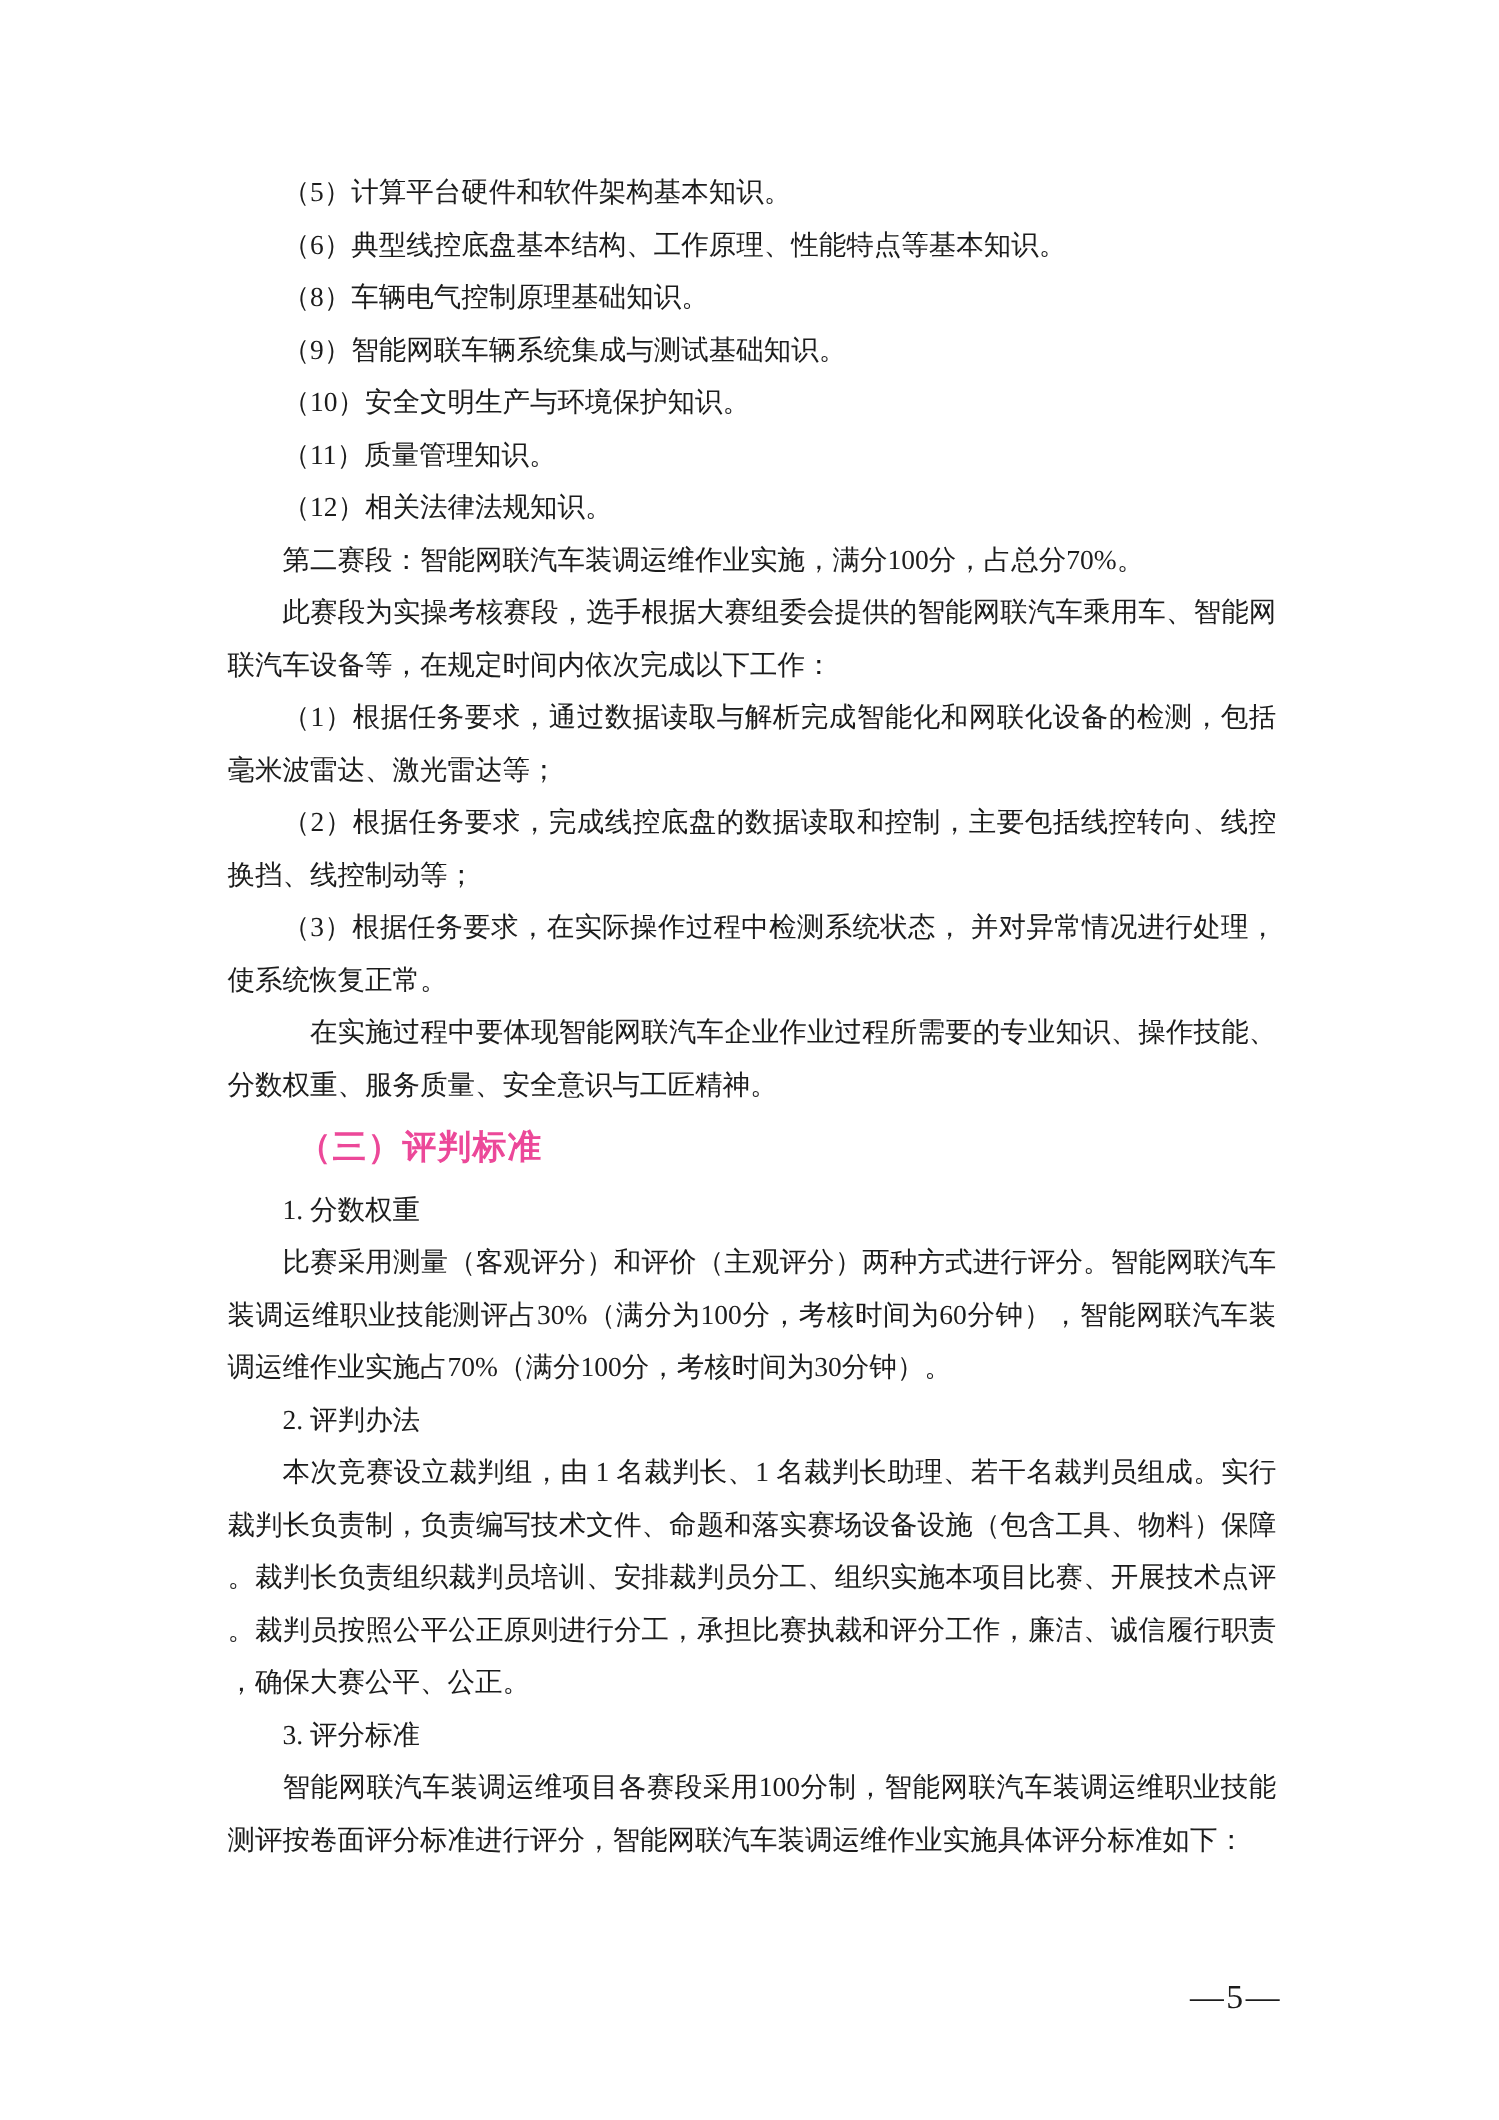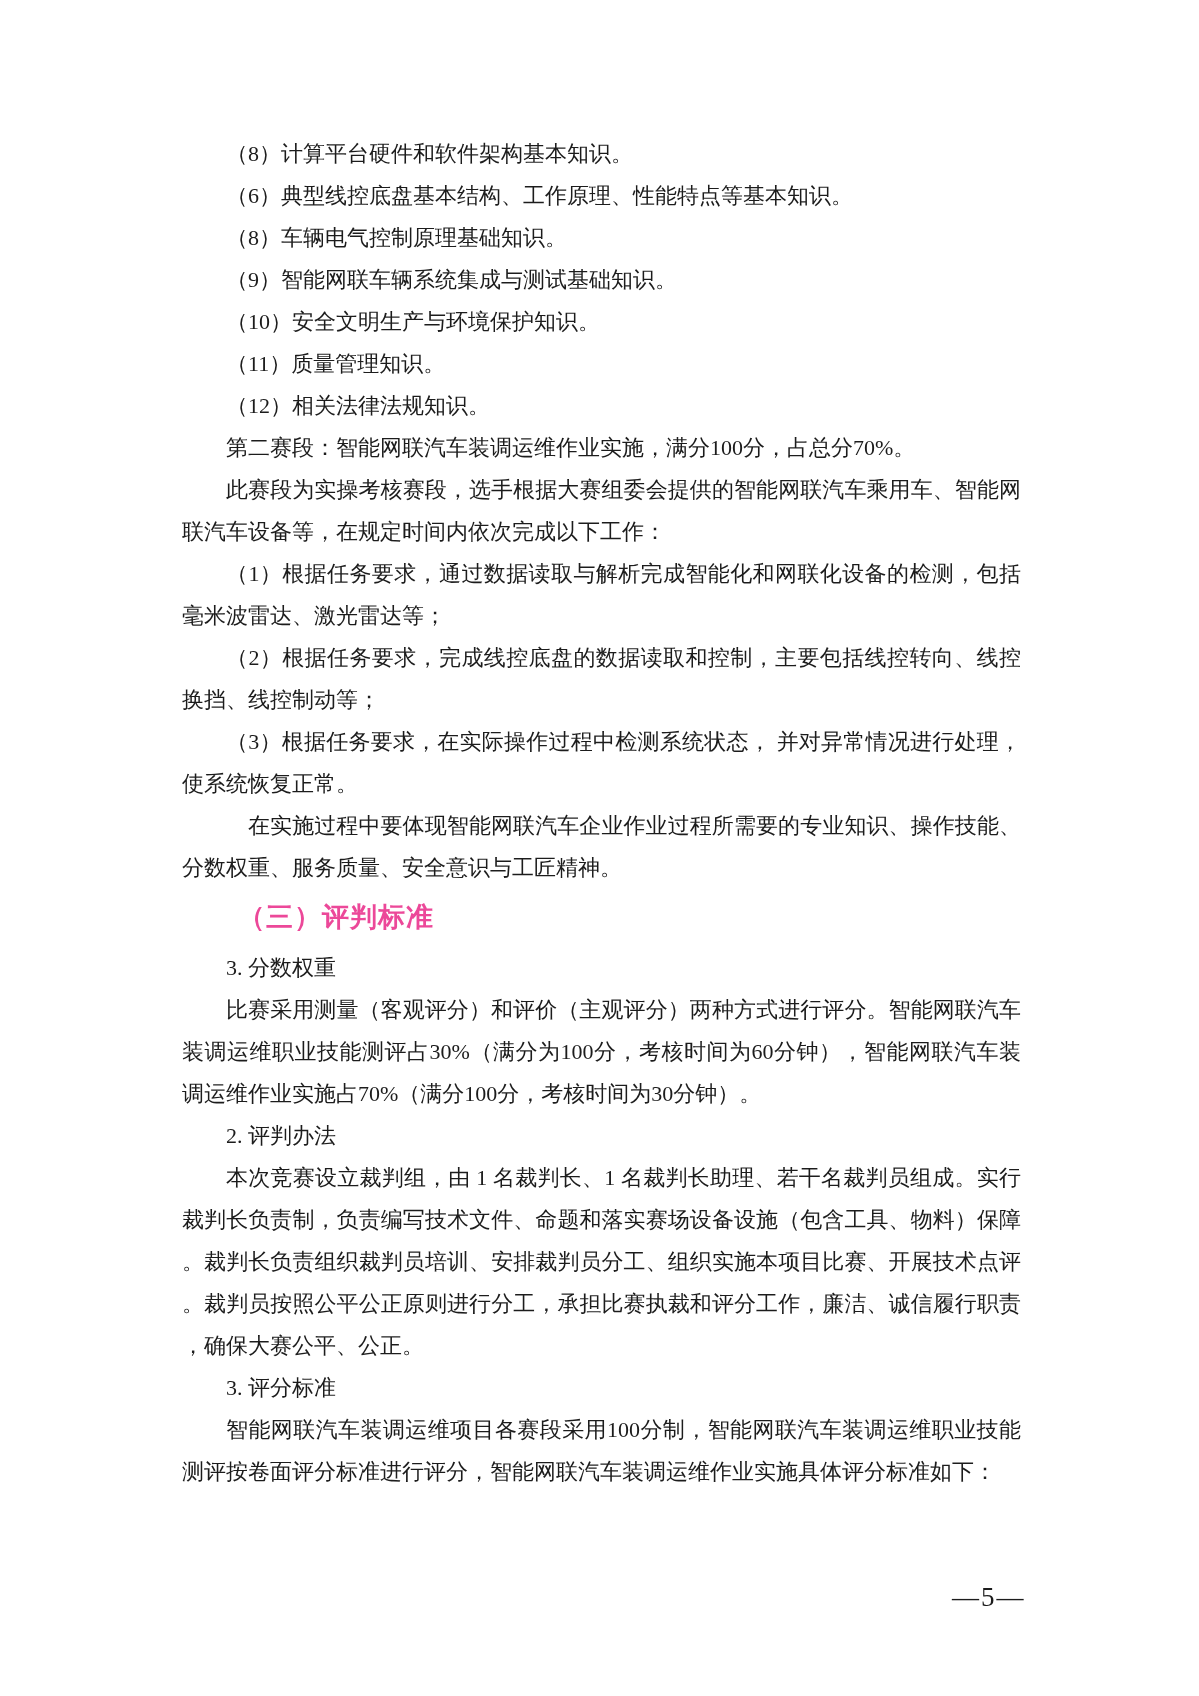--- a/index.html
+++ b/index.html
@@ -51,38 +51,38 @@
     letter-spacing: 2px;
     color: #1c1c1c;
     white-space: nowrap;
   }
 </style>
 </head>
 <body>
 
 <div class="doc-page">
 
-  <p class="indent-2">（8）计算平台硬件和软件架构基本知识。</p>
+  <p class="indent-2">（5）计算平台硬件和软件架构基本知识。</p>
   <p class="indent-2">（6）典型线控底盘基本结构、工作原理、性能特点等基本知识。</p>
   <p class="indent-2">（8）车辆电气控制原理基础知识。</p>
   <p class="indent-2">（9）智能网联车辆系统集成与测试基础知识。</p>
   <p class="indent-2">（10）安全文明生产与环境保护知识。</p>
   <p class="indent-2">（11）质量管理知识。</p>
   <p class="indent-2">（12）相关法律法规知识。</p>
 
   <p class="indent-2">第二赛段：智能网联汽车装调运维作业实施，满分100分，占总分70%。</p>
   <p class="indent-2">此赛段为实操考核赛段，选手根据大赛组委会提供的智能网联汽车乘用车、智能网联汽车设备等，在规定时间内依次完成以下工作：</p>
   <p class="indent-2">（1）根据任务要求，通过数据读取与解析完成智能化和网联化设备的检测，包括毫米波雷达、激光雷达等；</p>
   <p class="indent-2">（2）根据任务要求，完成线控底盘的数据读取和控制，主要包括线控转向、线控换挡、线控制动等；</p>
   <p class="indent-2">（3）根据任务要求，在实际操作过程中检测系统状态， 并对异常情况进行处理，使系统恢复正常。</p>
   <p class="indent-3">在实施过程中要体现智能网联汽车企业作业过程所需要的专业知识、操作技能、分数权重、服务质量、安全意识与工匠精神。</p>
 
   <h2 class="section-heading">（三）评判标准</h2>
 
-  <p class="sub-title">3. 分数权重</p>
+  <p class="sub-title">1. 分数权重</p>
   <p class="indent-2">比赛采用测量（客观评分）和评价（主观评分）两种方式进行评分。智能网联汽车装调运维职业技能测评占30%（满分为100分，考核时间为60分钟），智能网联汽车装调运维作业实施占70%（满分100分，考核时间为30分钟）。</p>
 
   <p class="sub-title">2. 评判办法</p>
   <p class="indent-2">本次竞赛设立裁判组，由 1 名裁判长、1 名裁判长助理、若干名裁判员组成。实行裁判长负责制，负责编写技术文件、命题和落实赛场设备设施（包含工具、物料）保障。裁判长负责组织裁判员培训、安排裁判员分工、组织实施本项目比赛、开展技术点评。裁判员按照公平公正原则进行分工，承担比赛执裁和评分工作，廉洁、诚信履行职责，确保大赛公平、公正。</p>
 
   <p class="sub-title">3. 评分标准</p>
   <p class="indent-2">智能网联汽车装调运维项目各赛段采用100分制，智能网联汽车装调运维职业技能测评按卷面评分标准进行评分，智能网联汽车装调运维作业实施具体评分标准如下：</p>
 
   <div class="page-footer">—5—</div>
 

